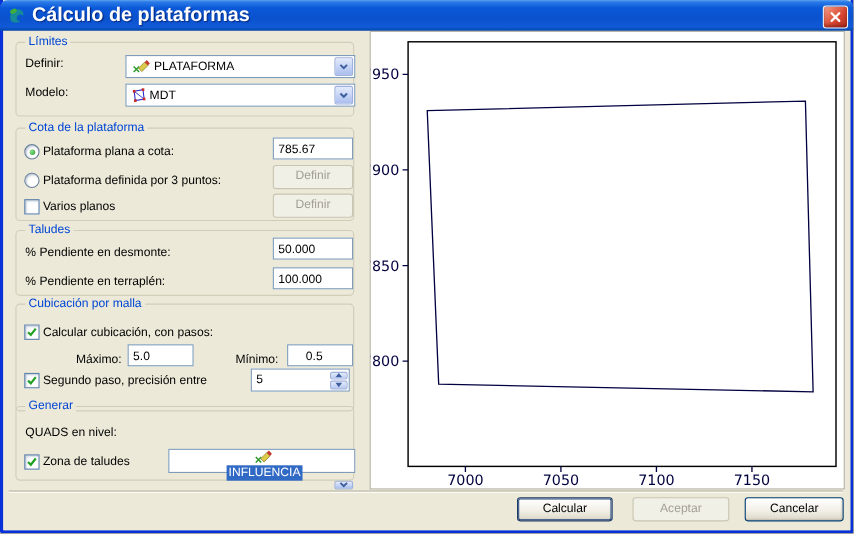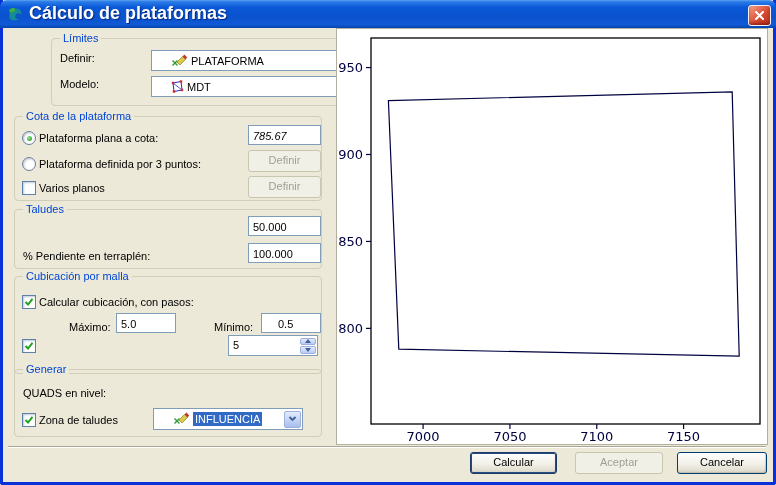--- a/index.html
+++ b/index.html
@@ -49,21 +49,21 @@
   .txt{
     position:absolute; box-sizing:border-box;
     background:#fff; border:1px solid #7F9DB9;
     font-family:"Liberation Sans", sans-serif; font-size:11px;
     padding:2px 0 0 4px; color:#000; outline:none;
   }
   
   .combo{
     position:absolute; box-sizing:border-box; height:21px;
     background:#fff; border:1px solid #7F9DB9;
-    display:flex; align-items:center; padding-left:19px;
+    display:flex; align-items:center; padding-left:5px;
   }
   .combo .cval{white-space:nowrap;}
   .combo .cicon{display:flex; margin-right:3px; flex:0 0 auto;}
   .combo-btn{
     margin-left:auto; width:17px; height:17px; margin-right:1px;
     border:1px solid #9EB0DC; border-radius:2px; box-sizing:border-box;
     background:linear-gradient(180deg,#E4EBFB 0%,#C4D2F4 55%,#A9BDEE 100%);
     display:flex; align-items:center; justify-content:center;
   }
   .sel-text{background:#316AC5; color:#fff; padding:1px 2px;}
@@ -134,21 +134,21 @@
       </svg>
     </span>
     <span class="title-text">Cálculo de plataformas</span>
     <span class="close-btn">
       <svg width="11" height="11" viewBox="0 0 11 11">
         <path d="M2 2 L9 9 M9 2 L2 9" stroke="#fff" stroke-width="2" stroke-linecap="round"></path>
       </svg>
     </span>
   </div>
 
-  <div class="group" style="left:14px;top:38px;width:308px;height:68px;margin-left:37px;">
+  <div class="group" style="left:14px;top:38px;width:308px;height:68px;">
     <span class="group-caption">Límites</span>
     <span class="lbl" style="left:8px;top:13px;">Definir:</span>
     <div class="combo" style="left:99px;top:11px;width:209px;">
       <span class="cicon">
         <svg width="17" height="14" viewBox="0 0 17 14">
           <path d="M1.5 11.5 L6.5 6.5 M1.5 6.5 L6.5 11.5" stroke="#2E9B2E" stroke-width="1.4"></path>
           <polygon points="6,8 11.5,2.5 14.5,5.5 9,11" fill="#DCCB4A" stroke="#8F7F25" stroke-width="0.7"></polygon>
           <polygon points="11.5,2.5 13.4,0.6 16.2,3.4 14.5,5.5" fill="#C5392F"></polygon>
         </svg>
       </span>
@@ -179,31 +179,32 @@
       </span>
     </div>
   </div>
 
   <div class="group" style="left:14px;top:116px;width:308px;height:85px;">
     <span class="group-caption">Cota de la plataforma</span>
     <span class="radio" style="left:7px;top:14px;">
         <span class="dot"></span>
       </span>
     <span class="lbl" style="left:24px;top:15px;">Plataforma plana a cota:</span>
-    <input class="txt" style="left: 233px; top: 8px; width: 73px; height: 20px; font-style: italic;" readonly="" value="785.67">
+    <input class="txt" style="left: 233px; top: 8px; width: 73px; height: 20px;" readonly="" value="785.67">
     <span class="radio" style="left:7px;top:40px;"></span>
     <span class="lbl" style="left:24px;top:41px;">Plataforma definida por 3 puntos:</span>
     <div class="btn-xp btn-disabled" style="left:233px;top:33px;width:73px;">Definir</div>
     <span class="cb" style="left:7px;top:64px;"></span>
     <span class="lbl" style="left:24px;top:65px;">Varios planos</span>
     <div class="btn-xp btn-disabled" style="left:233px;top:59px;width:73px;">Definir</div>
   </div>
 
   <div class="group" style="left:14px;top:209px;width:308px;height:60px;">
     <span class="group-caption">Taludes</span>
+    <span class="lbl" style="left:8px;top:14px;">% Pendiente en desmonte:</span>
     <input class="txt" style="left: 233px; top: 6px; width: 73px; height: 20px;" readonly="" value="50.000">
     <span class="lbl" style="left:8px;top:40px;">% Pendiente en terraplén:</span>
     <input class="txt" style="left: 233px; top: 33px; width: 73px; height: 20px;" readonly="" value="100.000">
   </div>
 
   <div class="group" style="left:14px;top:276px;width:308px;height:98px;">
     <span class="group-caption">Cubicación por malla</span>
     <span class="cb" style="left:7px;top:18px;">
       <svg width="10" height="10" viewBox="0 0 10 10">
         <path d="M1.5 5 L4 7.5 L8.5 1.8" fill="none" stroke="#21A121" stroke-width="2"></path>
@@ -212,20 +213,21 @@
     <span class="lbl" style="left:24px;top:19px;">Calcular cubicación, con pasos:</span>
     <span class="lbl" style="left:54px;top:44px;">Máximo:</span>
     <input class="txt" style="left: 101px; top: 36px; width: 60px; height: 20px;" readonly="" value="5.0">
     <span class="lbl" style="left:199px;top:44px;">Mínimo:</span>
     <input class="txt" style="left: 246px; top: 36px; width: 60px; height: 20px; padding-left: 16px;" readonly="" value="0.5">
     <span class="cb" style="left:7px;top:62px;">
       <svg width="10" height="10" viewBox="0 0 10 10">
         <path d="M1.5 5 L4 7.5 L8.5 1.8" fill="none" stroke="#21A121" stroke-width="2"></path>
       </svg>
     </span>
+    <span class="lbl" style="left:24px;top:63px;">Segundo paso, precisión entre</span>
     <div class="spinner" style="left:213px;top:58px;width:90px;">
       <span class="spin-val">5</span>
       <span class="spin-btns">
         <span class="spin-btn">
             <span class="tri-up"></span>
           </span>
         <span class="spin-btn">
             <span class="tri-down"></span>
           </span>
       </span>
@@ -234,21 +236,21 @@
 
   <div class="group" style="left:14px;top:369px;width:308px;height:68px;">
     <span class="group-caption">Generar</span>
     <span class="lbl" style="left:8px;top:17px;">QUADS en nivel:</span>
     <span class="cb" style="left:7px;top:43px;">
       <svg width="10" height="10" viewBox="0 0 10 10">
         <path d="M1.5 5 L4 7.5 L8.5 1.8" fill="none" stroke="#21A121" stroke-width="2"></path>
       </svg>
     </span>
     <span class="lbl" style="left:24px;top:44px;">Zona de taludes</span>
-    <div class="combo" style="left:138px;top:38px;width:150px;height:22px;">
+    <div class="combo" style="left:138px;top:38px;width:170px;height:22px;flex-direction:column;">
       <span class="cicon">
         <svg width="17" height="14" viewBox="0 0 17 14">
           <path d="M1.5 11.5 L6.5 6.5 M1.5 6.5 L6.5 11.5" stroke="#2E9B2E" stroke-width="1.4"></path>
           <polygon points="6,8 11.5,2.5 14.5,5.5 9,11" fill="#DCCB4A" stroke="#8F7F25" stroke-width="0.7"></polygon>
           <polygon points="11.5,2.5 13.4,0.6 16.2,3.4 14.5,5.5" fill="#C5392F"></polygon>
         </svg>
       </span>
       <span class="cval sel-text">INFLUENCIA</span>
       <span class="combo-btn">
         <svg width="9" height="6" viewBox="0 0 9 6">

